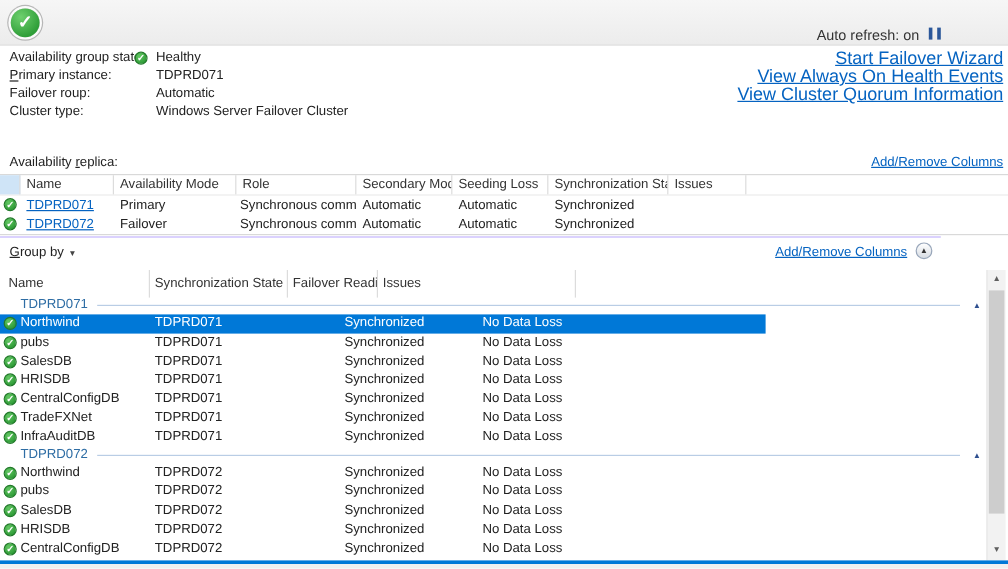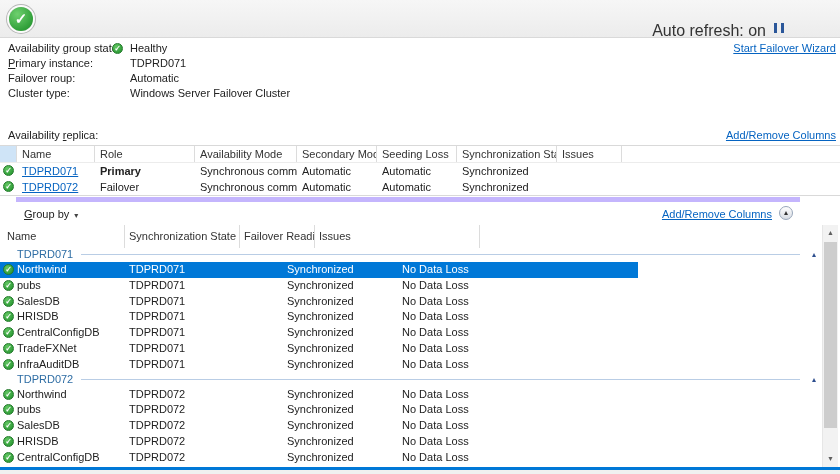--- a/index.html
+++ b/index.html
@@ -11,26 +11,26 @@
 
   
   .titlebar { position:absolute; left:0; top:0; width:840px; height:38px;
     background:linear-gradient(#f6f6f6,#ececec); border-bottom:1px solid #d9d9d9; }
   .bigchk { position:absolute; left:9px; top:7px; width:24px; height:24px; border-radius:50%;
     background:radial-gradient(circle at 35% 30%, #6ed06e, #2f9e38 72%);
     box-shadow:0 0 0 2px #fbfbfb, 0 0 0 3px #b7b7b7;
     color:#fff; font-size:15px; font-weight:bold; text-align:center; line-height:24px; }
   .bigchk::before { content:"✓"; }
   .title { position:absolute; left:41px; top:0; line-height:38px; font-size:13px; color:#1b1b1b; white-space:nowrap; }
-  .autorefresh { position:absolute; right:74px; top:22px; font-size:16px; color:#333; }
+  .autorefresh { position:absolute; right:74px; top:22px; font-size:12px; color:#333; }
   .pause { position:absolute; right:56px; top:23px; width:10px; height:10px;
     border-left:3px solid #2b579a; border-right:3px solid #2b579a; cursor:pointer; }
 
   
-  .quick-links { position:absolute; right:4px; top:41px; text-align:right; font-size:11px; line-height:15px; }
+  .quick-links { position:absolute; right:4px; top:41px; text-align:right; font-size:15px; line-height:15px; }
   .quick-links a { display:block; white-space:nowrap; }
 
   
   .summary { position:absolute; left:0; top:41px; width:600px; }
   .srow { position:relative; height:15px; }
   .slabel { position:absolute; left:8px; font-size:11px; color:#222; line-height:15px; white-space:nowrap; }
   .sicon  { position:absolute; left:112px; top:2px; }
   .sval   { position:absolute; left:130px; font-size:11px; color:#222; line-height:15px; white-space:nowrap; }
 
   .chk { display:inline-block; width:11px; height:11px; border-radius:50%;
@@ -48,21 +48,21 @@
   .rgh { display:flex; height:17px; border-bottom:1px solid #ececec; font-size:11px; color:#333; }
   .rhc { border-right:1px solid #dcdcdc; padding-left:5px; line-height:16px;
     overflow:hidden; white-space:nowrap; cursor:default; }
   .rhc0 { width:17px; padding:0; background:#cfe4f7; }
   .rgr { display:flex; height:16px; font-size:11px; color:#222; line-height:16px; }
   .rgc { padding-left:5px; overflow:hidden; white-space:nowrap; }
   .rgc0 { width:17px; padding:0; position:relative; }
   .rgc0 .chk { position:absolute; left:3px; top:2px; }
 
   
-  .toolbar { position:absolute; left:16px; top:197px; width:784px; height:27px; border-top:5px solid #c4b5fd; }
+  .toolbar { position:absolute; left:0; top:197px; width:784px; height:27px; border-top:1px solid #c4b5fd; }
   .groupby { position:absolute; left:8px; top:6px; font-size:11px; color:#222; cursor:pointer; }
   .caret { display:inline-block; margin-left:5px; font-size:8px; color:#444; }
   .caret::before { content:"▾"; }
   .addremove2 { position:absolute; right:28px; top:6px; font-size:11px; }
   .collapsebtn { position:absolute; right:7px; top:4px; width:14px; height:14px; border-radius:50%;
     border:1px solid #98a6ba; background:linear-gradient(#fefefe,#d7dce3);
     font-size:8px; line-height:12px; text-align:center; color:#333; cursor:pointer; }
   .collapsebtn::before { content:"▴"; }
 
   
@@ -105,20 +105,22 @@
 <body>
 
 <div class="titlebar">
   <span class="bigchk"></span>
   <span class="autorefresh">Auto refresh: on</span>
   <span class="pause"></span>
 </div>
 
 <div class="quick-links">
   <a>Start Failover Wizard</a>
+  <a>View Always On Health Events</a>
+  <a>View Cluster Quorum Information</a>
 </div>
 
 <div class="summary">
     <div class="srow">
       <span class="slabel">Availability <u>g</u>roup state:</span>
       <span class="chk sicon">✓</span>
       <span class="sval">Healthy</span>
     </div>
     <div class="srow">
       <span class="slabel"><u>P</u>rimary instance:</span>
@@ -135,35 +137,35 @@
   </div>
 
 <div class="replica-label-row">
   <span class="rlabel">Availability <u>r</u>eplica:</span>
   <a class="addremove1">Add/Remove Columns</a>
 </div>
 <div class="replica-grid">
   <div class="rgh">
       <div class="rhc rhc0"></div>
       <div class="rhc" style="width: 78px;">Name</div>
+      <div class="rhc" style="width: 102px;">Availability Mode</div>
       <div class="rhc" style="width: 100px;">Role</div>
-      <div class="rhc" style="width: 102px;">Availability Mode</div>
       <div class="rhc" style="width: 80px;">Secondary Mode</div>
       <div class="rhc" style="width: 80px;">Seeding Loss</div>
       <div class="rhc" style="width: 100px;">Synchronization State</div>
       <div class="rhc" style="width: 65px;">Issues</div>
       <div class="rhc" style="flex: 1 1 0%; border-right: none;"></div>
     </div>
   <div>
       <div class="rgr">
         <div class="rgc rgc0">
           <span class="chk">✓</span>
         </div>
         <div class="rgc" style="width: 78px;"><a>TDPRD071</a></div>
-        <div class="rgc" style="width: 100px; font-weight: bold;">Primary</div>
+        <div class="rgc" style="width: 100px;">Primary</div>
         <div class="rgc" style="width: 102px;">Synchronous commit</div>
         <div class="rgc" style="width: 80px;">Automatic</div>
         <div class="rgc" style="width: 80px;">Automatic</div>
         <div class="rgc" style="width: 100px;">Synchronized</div>
         <div class="rgc" style="width: 65px;"></div>
       </div>
       <div class="rgr">
         <div class="rgc rgc0">
           <span class="chk">✓</span>
         </div>

